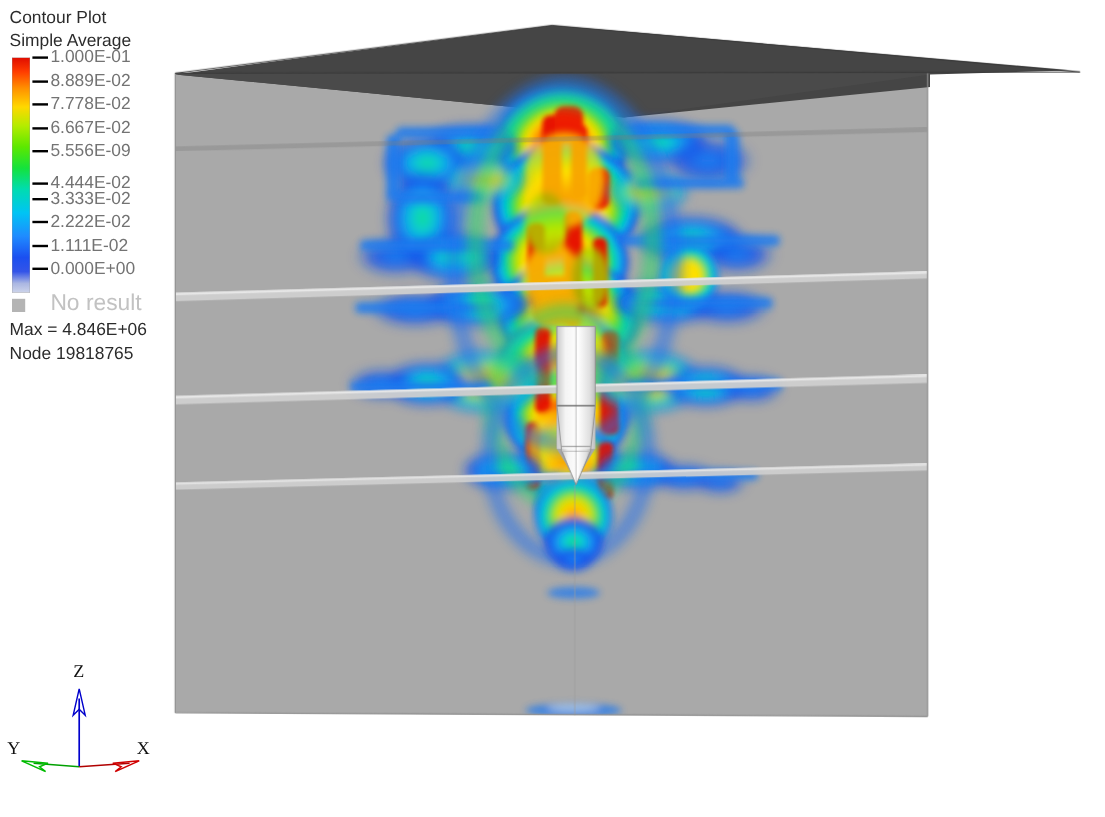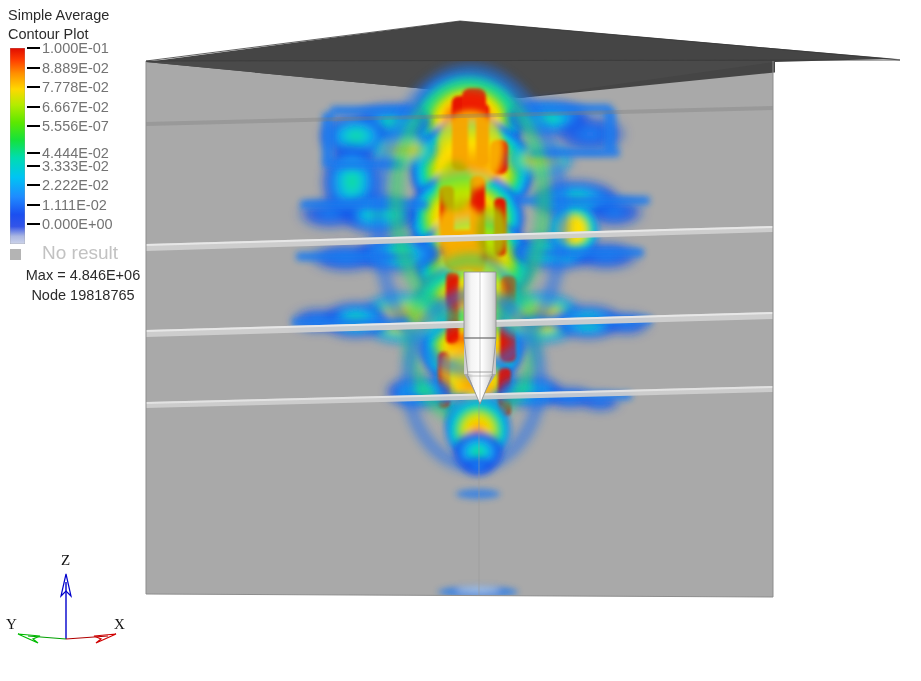--- a/index.html
+++ b/index.html
@@ -94,21 +94,21 @@
     line-height: 18px;
     color: #c2c2c2;
     white-space: nowrap;
   }
   .stat-line {
     font-size: 14.5px;
     line-height: 19.5px;
     color: #2b2b2b;
     white-space: nowrap;
   }
-  #stats { margin-top: 2px; text-align: center; }
+  #stats { margin-top: 2px; }
 
   
   #triad {
     position: absolute;
     left: 4px;
     top: 544px;
     width: 140px;
     height: 110px;
     z-index: 40;
   }
@@ -380,22 +380,22 @@
       <line x1="146" y1="61" x2="146" y2="594"></line>
       <line x1="773" y1="61" x2="773" y2="597"></line>
       <line x1="146" y1="594" x2="773" y2="597"></line>
     </g>
     <polygon points="146,61 460,21 900,60" fill="none" stroke="#3a3a3a" stroke-width="0.8"></polygon>
   </svg>
 </div>
 
 <div id="legend">
 
+  <div class="legend-title">Contour Plot</div>
   <div class="legend-title">Simple Average</div>
-  <div class="legend-title">Contour Plot</div>
 
   <div id="ramp-block">
     <svg id="color-ramp" width="15" height="196" viewBox="0 0 15 196" preserveAspectRatio="none">
       <rect x="0" y="0" width="15" height="196" fill="url(#rampGrad2)"></rect>
       <defs>
         <linearGradient id="rampGrad2" x1="0" y1="1" x2="0" y2="0">
           <stop offset="0.000" stop-color="#cdd4ea"></stop>
           <stop offset="0.040" stop-color="#aab6e2"></stop>
           <stop offset="0.090" stop-color="#3354e8"></stop>
           <stop offset="0.150" stop-color="#1b4ff0"></stop>
@@ -425,21 +425,21 @@
         <div class="ramp-row" style="top: 39.2px;">
           <div class="ramp-tick"></div>
           <div class="ramp-label">7.778E-02</div>
         </div>
         <div class="ramp-row" style="top: 58.8px;">
           <div class="ramp-tick"></div>
           <div class="ramp-label">6.667E-02</div>
         </div>
         <div class="ramp-row" style="top: 78.4px;">
           <div class="ramp-tick"></div>
-          <div class="ramp-label">5.556E-07</div>
+          <div class="ramp-label">5.556E-09</div>
         </div>
         <div class="ramp-row" style="top: 105px; text-decoration: underline;">
           <div class="ramp-tick"></div>
           <div class="ramp-label">4.444E-02</div>
         </div>
         <div class="ramp-row" style="top: 117.6px;">
           <div class="ramp-tick"></div>
           <div class="ramp-label">3.333E-02</div>
         </div>
         <div class="ramp-row" style="top: 137.2px;">

